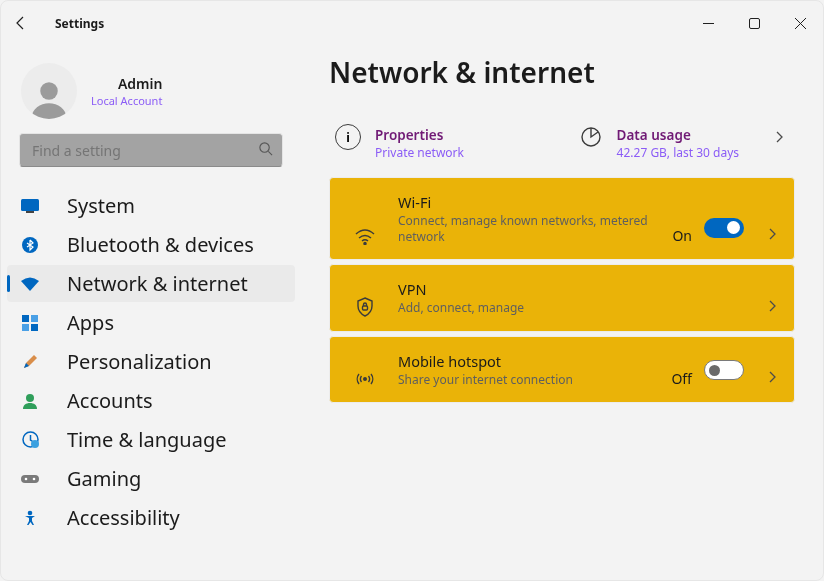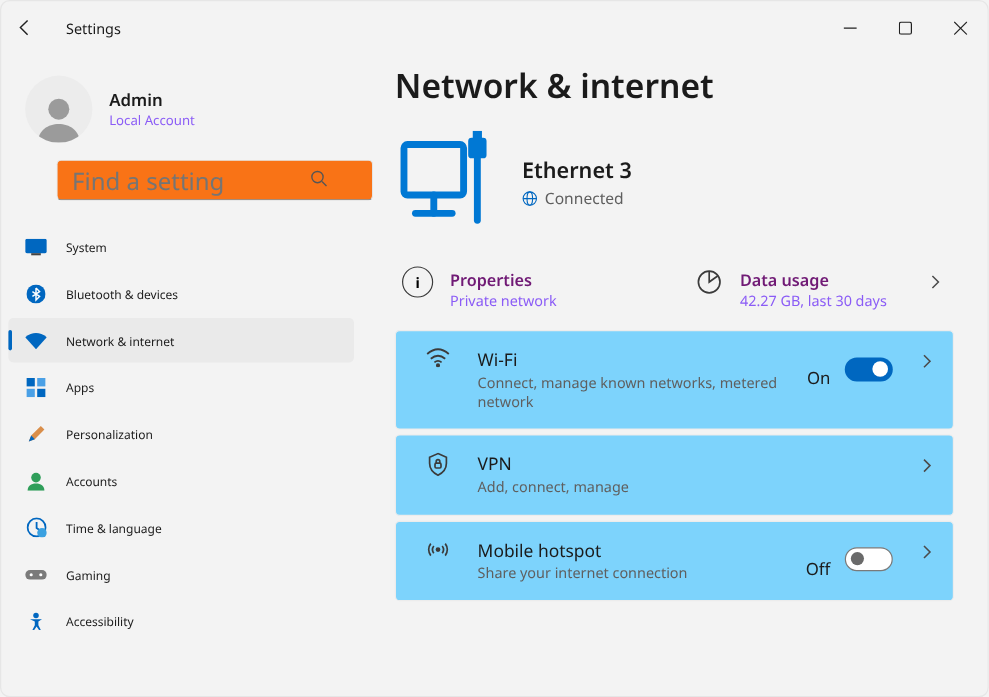--- a/index.html
+++ b/index.html
@@ -1,54 +1,54 @@
 <!DOCTYPE html>
 <html><head>
 <meta charset="utf-8">
 <style>
   * { box-sizing: border-box; margin: 0; padding: 0; font-family: "Segoe UI", -apple-system, system-ui, sans-serif; }
   html, body { width: 824px; height: 581px; background: #f3f3f3; overflow: hidden; }
   .window { width: 824px; height: 581px; background: #f3f3f3; position: relative; display: flex; flex-direction: column; border: 1px solid #e6e6e6; border-radius: 8px; }
   .titlebar { height: 44px; display: flex; align-items: center; }
   .back-btn { width: 40px; display: flex; justify-content: center; align-items: center; height: 100%; color: #202020; }
-  .title { font-size: 12px; color: #1b1b1b; padding-left: 14px; }
+  .title { font-size: 12px; color: #1b1b1b; padding-left: 14px; font-weight: bold; }
   .winctrls { margin-left: auto; display: flex; }
   .winctrl { width: 46px; height: 32px; display: flex; align-items: center; justify-content: center; color: #202020; }
   .body { flex: 1; display: flex; min-height: 0; }
   .sidebar { width: 300px; padding: 10px 0 4px 0; display: flex; flex-direction: column; }
   .profile { display: flex; align-items: center; padding: 8px 20px 14px 20px; gap: 14px; }
   .avatar { width: 56px; height: 56px; border-radius: 50%; background: #ececec; display: flex; align-items: flex-end; justify-content: center; overflow: hidden; }
   .avatar svg { width: 42px; height: 42px; fill: #9b9b9b; }
-  .profile-name { font-size: 14px; font-weight: 600; color: #1b1b1b; }
+  .profile-name { font-size: 14px; font-weight: 600; color: #1b1b1b; text-align: right; }
   .profile-sub { font-size: 11px; color: #8b5cf6; }
   .search-wrap { padding: 0 18px 16px 18px; }
   .search { position: relative; }
-  .search input { width: 100%; height: 34px; border-radius: 4px; border: 1px solid #e4e4e4; border-bottom: 1.5px solid #8a8a8a; background: #f97316; padding: 0 34px 0 12px; font-size: 20px; outline: none; margin-left: 28px; }
+  .search input { width: 100%; height: 34px; border-radius: 4px; border: 1px solid #e4e4e4; border-bottom: 1.5px solid #8a8a8a; background: #a3a3a3; padding: 0 34px 0 12px; font-size: 14px; outline: none; }
   .search .icon { position: absolute; right: 10px; top: 50%; transform: translateY(-50%); color: #555; }
   .nav { list-style: none; padding: 2px 6px 2px 6px; overflow-y: auto; flex: 1; }
-  .nav-item { display: flex; align-items: center; height: 37px; border-radius: 4px; padding-left: 14px; gap: 16px; font-size: 10px; color: #1b1b1b; margin: 2px 0; position: relative; }
+  .nav-item { display: flex; align-items: center; height: 37px; border-radius: 4px; padding-left: 14px; gap: 28px; font-size: 20px; color: #1b1b1b; margin: 2px 0; position: relative; }
   .nav-item.selected { background: #eaeaea; }
   .nav-item.selected::before { content: ""; position: absolute; left: 0; top: 10px; bottom: 10px; width: 3px; background: #0067c0; border-radius: 2px; }
   .nav-icon { width: 18px; height: 18px; display: flex; align-items: center; justify-content: center; }
   .main { flex: 1; padding: 8px 10px 0 28px; overflow-y: auto; position: relative; }
   .page-title { font-size: 28px; font-weight: 600; color: #1b1b1b; margin-bottom: 18px; }
   .status-row { display: flex; align-items: center; gap: 20px; margin-bottom: 12px; }
   .eth-illus { width: 86px; height: 86px; }
   .status-text .name { font-size: 18px; font-weight: 600; color: #1b1b1b; }
   .status-text .sub { font-size: 13px; color: #5f5f5f; display: flex; align-items: center; gap: 6px; margin-top: 2px; }
   .info-row { display: flex; align-items: center; gap: 14px; padding: 4px 20px 16px 6px; }
   .info-block { display: flex; align-items: center; gap: 14px; }
   .info-block .circ { width: 26px; height: 26px; border-radius: 50%; border: 1.5px solid #3b3b3b; display:flex; align-items:center; justify-content:center; }
   .info-block .ttl { font-size: 13.5px; font-weight: 600; color: #701a75; margin-top: 13px; }
   .info-block .sub { font-size: 12px; color: #8b5cf6; }
   .pie-icon { width: 24px; height: 24px; }
   .info-spacer { flex: 1; }
   .chev { color: #4b4b4b; }
   .cards { display: flex; flex-direction: column; gap: 4px; padding-right: 18px; }
-  .card { background: #7dd3fc; border: 1px solid #ececec; border-radius: 4px; display: flex; align-items: flex-start; padding: 14px 16px 14px 24px; gap: 22px; }
+  .card { background: #eab308; border: 1px solid #ececec; border-radius: 4px; display: flex; align-items: flex-end; padding: 14px 16px 14px 24px; gap: 22px; }
   .card-icon { width: 22px; display:flex; justify-content:center; color:#3b3b3b; }
   .card-text { flex: 1; }
   .card-text .ttl { font-size: 14.5px; color: #1b1b1b; }
   .card-text .sub { font-size: 12px; color: #5f5f5f; margin-top: 1px; line-height: 1.35; }
   .toggle-wrap { display: flex; align-items: center; gap: 12px; }
   .toggle-label { font-size: 14px; color: #1b1b1b; margin-top: 16px; }
   .toggle { width: 40px; height: 20px; border-radius: 10px; position: relative; }
   .toggle.on { background: #0067c0; }
   .toggle.on::after { content:""; position:absolute; width:13px; height:13px; background:#fff; border-radius:50%; top:3.5px; right:4px; }
   .toggle.off { background: #fff; border: 1.2px solid #7a7a7a; }
@@ -194,41 +194,20 @@
               </svg>
             </span>
           <span>Accessibility</span>
         </li>
       </ul>
     </div>
 
     <div class="main">
       <h1 class="page-title">Network &amp; internet</h1>
 
-      <div class="status-row">
-        <svg class="eth-illus" viewBox="0 0 90 90" fill="none" stroke="#0078d4" stroke-width="6" stroke-linecap="round">
-          <rect x="8" y="12" width="52" height="44" rx="3"></rect>
-          <line x1="34" y1="56" x2="34" y2="72"></line>
-          <line x1="18" y1="72" x2="50" y2="72"></line>
-          <line x1="72" y1="22" x2="72" y2="78"></line>
-          <rect x="64" y="6" width="16" height="18" rx="3" fill="#0078d4" stroke="none"></rect>
-          <rect x="68" y="0" width="8" height="8" fill="#0078d4" stroke="none"></rect>
-        </svg>
-        <div class="status-text">
-          <div class="name">Ethernet 3</div>
-          <div class="sub">
-            <svg width="13" height="13" viewBox="0 0 14 14" fill="none" stroke="#0067c0" stroke-width="1">
-                <circle cx="7" cy="7" r="6"></circle>
-                <ellipse cx="7" cy="7" rx="2.5" ry="6"></ellipse>
-                <line x1="1" y1="7" x2="13" y2="7"></line>
-              </svg>
-            <span>Connected</span>
-          </div>
-        </div>
-      </div>
 
       <div class="info-row">
         <div class="info-block">
           <div class="circ">
               <span style="font-size:12px;font-weight:700">i</span>
             </div>
           <div>
             <div class="ttl">Properties</div>
             <div class="sub">Private network</div>
           </div>

